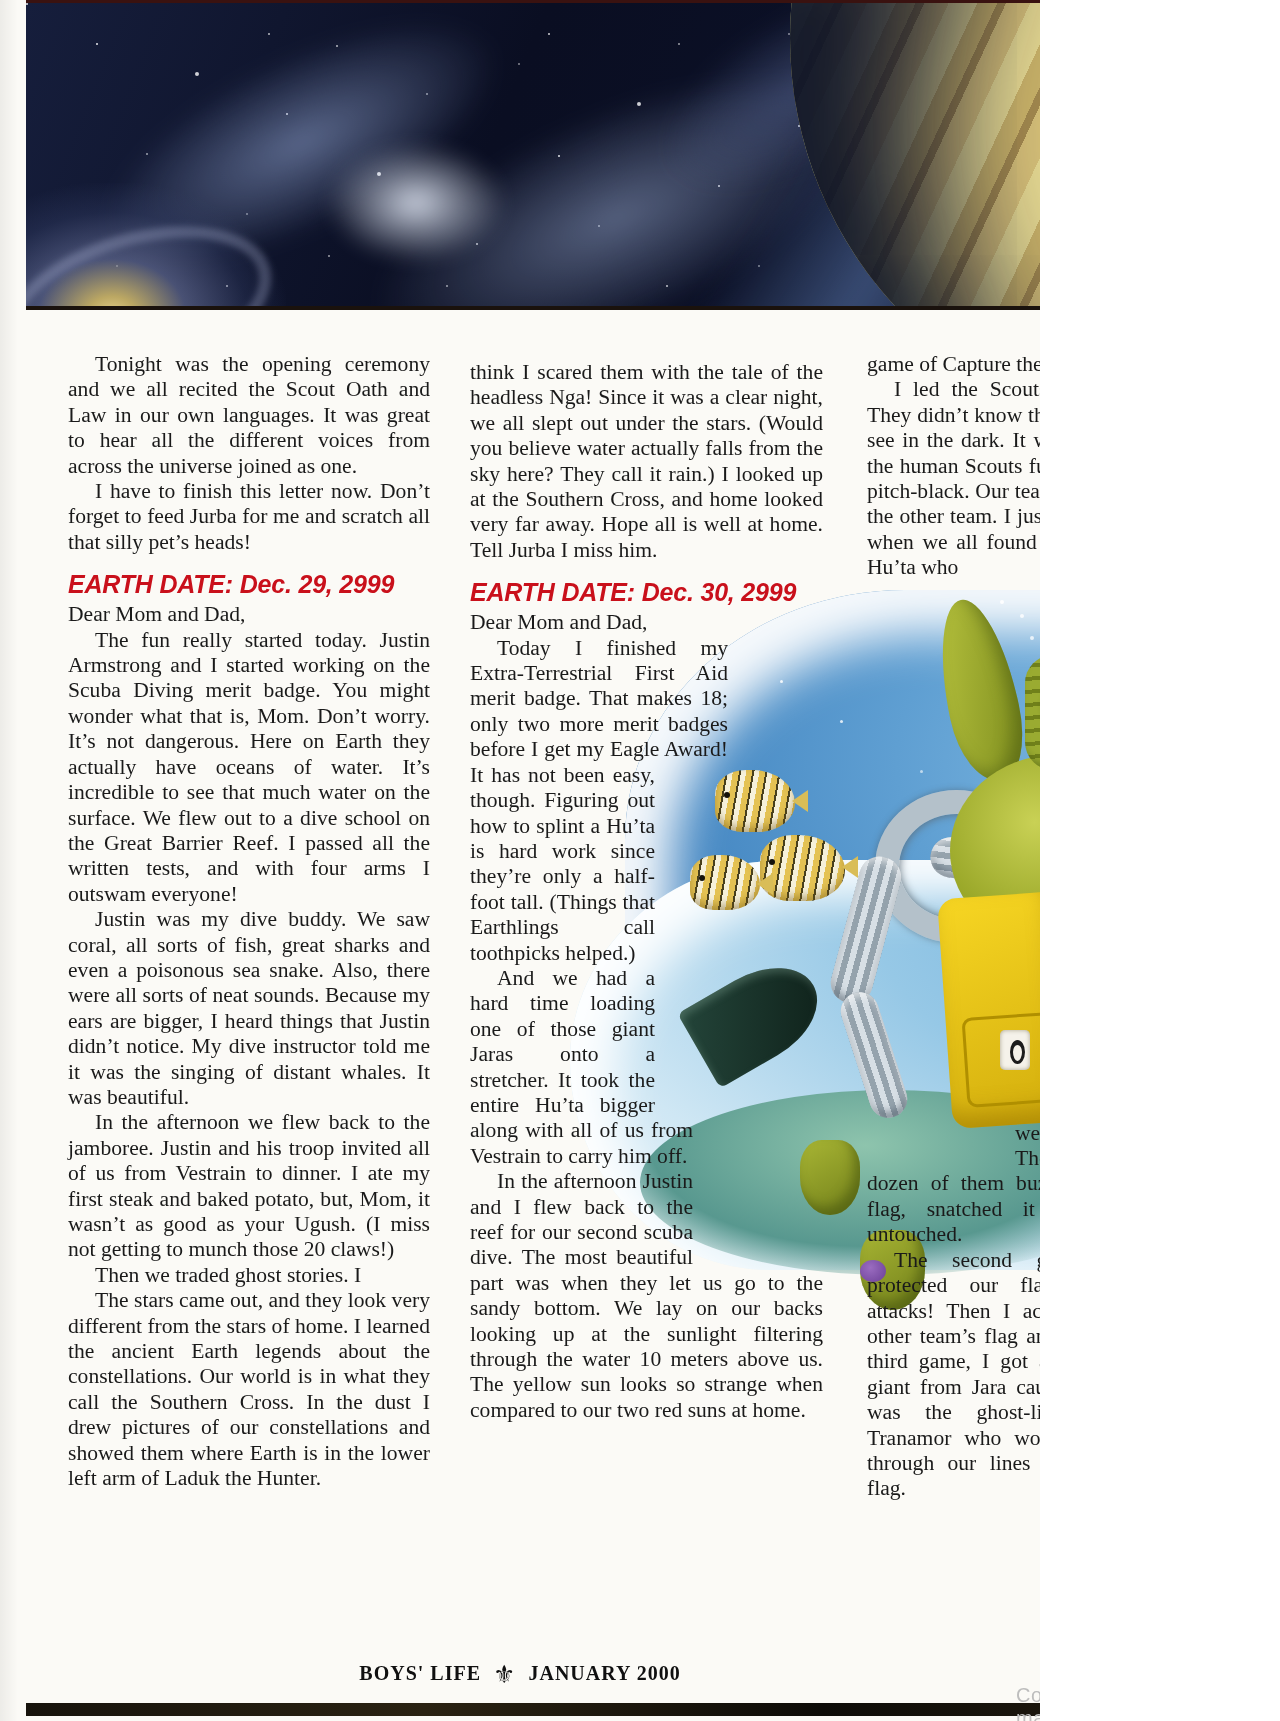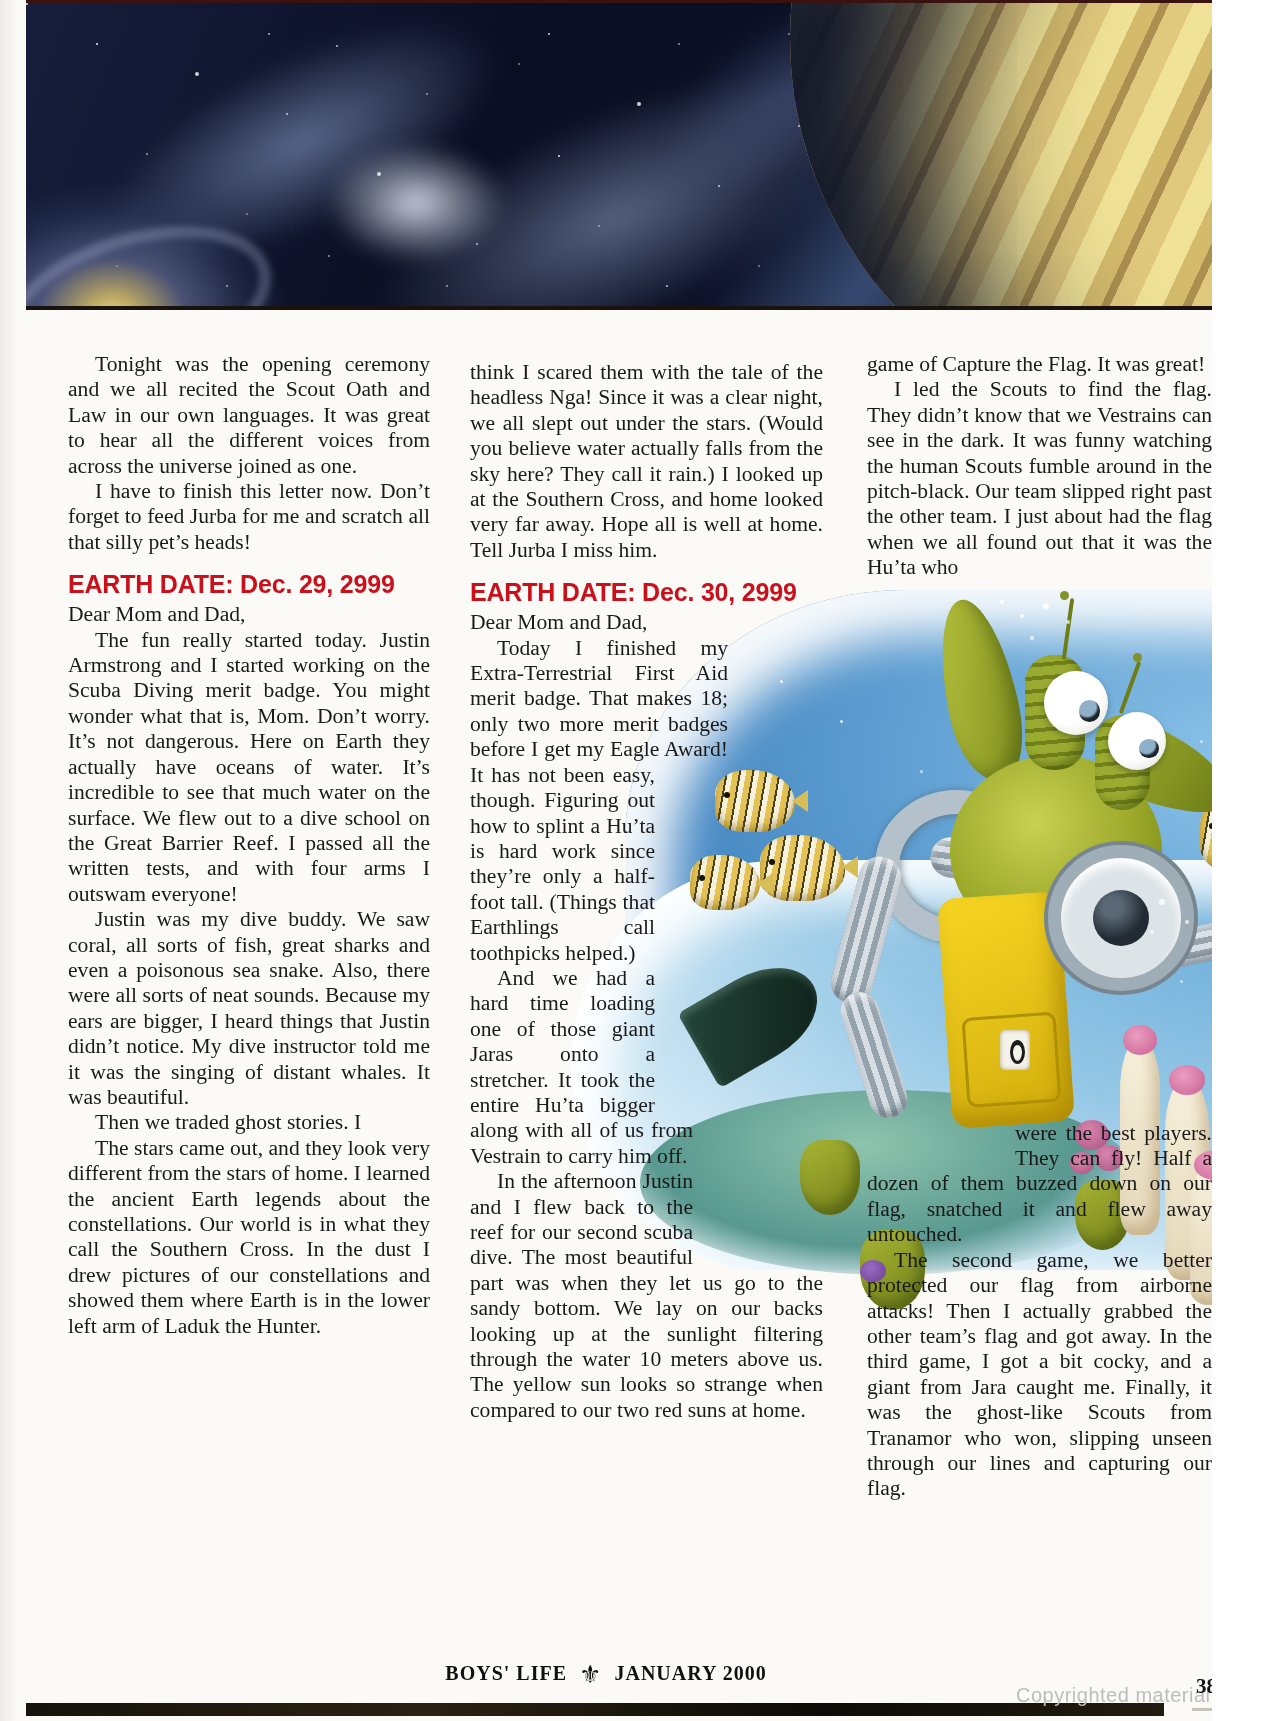--- a/index.html
+++ b/index.html
@@ -1,16 +1,16 @@
 <!DOCTYPE html>
 <html><head>
 <meta charset="utf-8">
 <style>
   html,body{margin:0;padding:0;background:#ffffff;}
-  .page{position:relative;width:1212px;height:1721px;background:#fbfaf6;overflow:hidden;
+  .page{position:relative;width:1040px;height:1721px;background:#fbfaf6;overflow:hidden;
         font-family:"Liberation Serif",serif;}
   .page::after{content:"";position:absolute;left:0;top:0;width:18px;height:100%;
         background:linear-gradient(90deg,rgba(0,0,0,.06),rgba(0,0,0,0));z-index:30;pointer-events:none;}
 
   
   .hero{position:absolute;left:26px;top:0;width:1254px;height:303px;overflow:hidden;
         background:linear-gradient(112deg,#161e3c 0%,#0a0e22 38%,#0b1026 62%,#0e1530 100%);
         border-top:3px solid #3a1210;border-bottom:4px solid #1a120d;z-index:2;}
   .stars{position:absolute;left:0;top:0;width:2px;height:2px;border-radius:50%;background:rgba(255,255,255,.9);
         box-shadow:70px 40px 0 0 rgba(255,255,255,.9),120px 150px 0 0 rgba(255,255,255,.6),
@@ -49,21 +49,21 @@
   .planet{position:absolute;right:-300px;top:-360px;width:790px;height:790px;border-radius:50%;
         background:repeating-linear-gradient(115deg,#f0e296 0 26px,#d4bb6c 26px 44px,#ab8f50 44px 52px,#e0c87c 52px 74px);
         box-shadow:inset 150px 90px 140px rgba(10,15,38,.92), inset 40px 20px 60px rgba(70,90,60,.55);}
 
   
   .col{position:absolute;font-size:21.6px;line-height:25.4px;color:#1a1a1a;text-align:justify;z-index:10;}
   .col p{margin:0;}
   .ind{text-indent:27px;}
   .gapTop{margin-top:26px !important;}
   h2.edate{font-family:"Liberation Sans",sans-serif;font-weight:bold;color:#c9101b;
-        font-size:25px;line-height:28px;margin:15px 0 4px 0;letter-spacing:-.2px;}
+        font-size:25px;line-height:28px;margin:15px 0 4px 0;letter-spacing:-.2px;font-style:italic;}
   .col1{left:68px;top:352px;width:362px;}
   .col2{left:470px;top:360px;width:353px;}
   .col3{left:867px;top:352px;width:345px;}
   .spacer-r{float:right;clear:right;}
   .sp1{width:95px;height:140px;}
   .sp2{width:168px;height:330px;}
   .sp3{width:130px;height:165px;}
   .spacer-l{float:left;width:148px;height:26px;}
   .illu-gap{height:540px;}
 
@@ -204,20 +204,21 @@
     <div class="planet"></div>
   </div>
 
   <div class="col col1">
     <p class="ind">Tonight was the opening ceremony and we all recited the Scout Oath and Law in our own languages. It was great to hear all the different voices from across the universe joined as one.</p>
     <p class="ind">I have to finish this letter now. Don’t forget to feed Jurba for me and scratch all that silly pet’s heads!</p>
     <h2 class="edate">EARTH DATE: Dec. 29, 2999</h2>
     <p>Dear Mom and Dad,</p>
     <p class="ind">The fun really started today. Justin Armstrong and I started working on the Scuba Diving merit badge. You might wonder what that is, Mom. Don’t worry. It’s not dangerous. Here on Earth they actually have oceans of water. It’s incredible to see that much water on the surface. We flew out to a dive school on the Great Barrier Reef. I passed all the written tests, and with four arms I outswam everyone!</p>
     <p class="ind">Justin was my dive buddy. We saw coral, all sorts of fish, great sharks and even a poisonous sea snake. Also, there were all sorts of neat sounds. Because my ears are bigger, I heard things that Justin didn’t notice. My dive instructor told me it was the singing of distant whales. It was beautiful.</p>
+    <p class="ind">In the afternoon we flew back to the jamboree. Justin and his troop invited all of us from Vestrain to dinner. I ate my first steak and baked potato, but, Mom, it wasn’t as good as your Ugush. (I miss not getting to munch those 20 claws!)</p>
     <p class="ind">Then we traded ghost stories. I</p>
     <p class="ind">The stars came out, and they look very different from the stars of home. I learned the ancient Earth legends about the constellations. Our world is in what they call the Southern Cross. In the dust I drew pictures of our constellations and showed them where Earth is in the lower left arm of Laduk the Hunter.</p>
   </div>
 
   <div class="col col2">
     <p>think I scared them with the tale of the headless Nga! Since it was a clear night, we all slept out under the stars. (Would you believe water actually falls from the sky here? They call it rain.) I looked up at the Southern Cross, and home looked very far away. Hope all is well at home. Tell Jurba I miss him.</p>
     <h2 class="edate">EARTH DATE: Dec. 30, 2999</h2>
     <p>Dear Mom and Dad,</p>
     <div>
       <div class="spacer-r sp1"></div>

